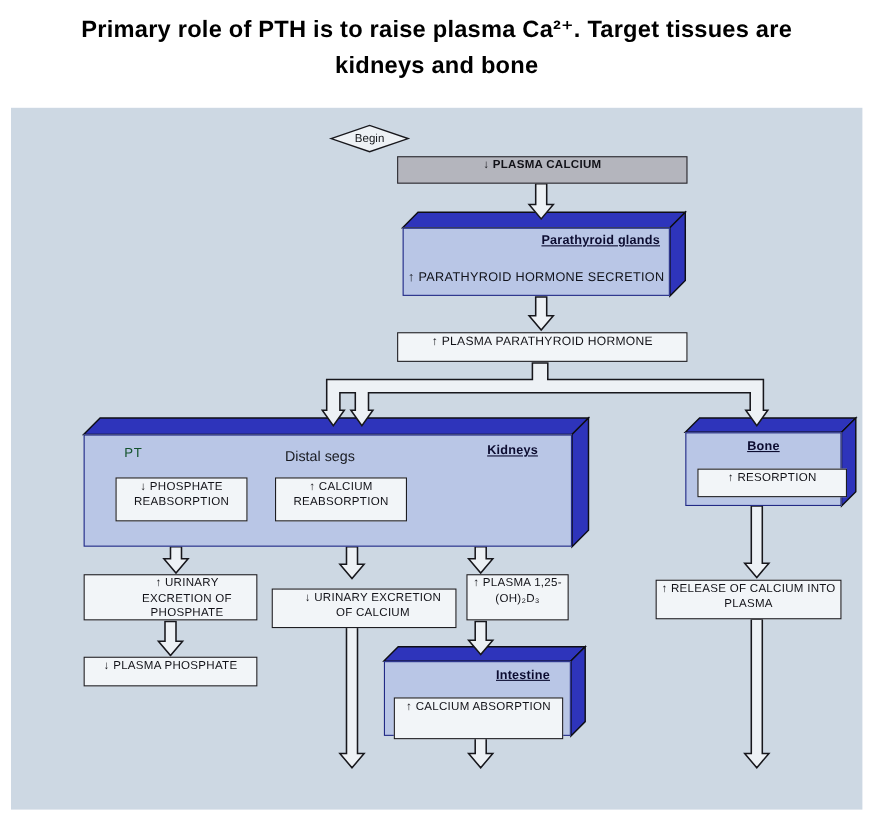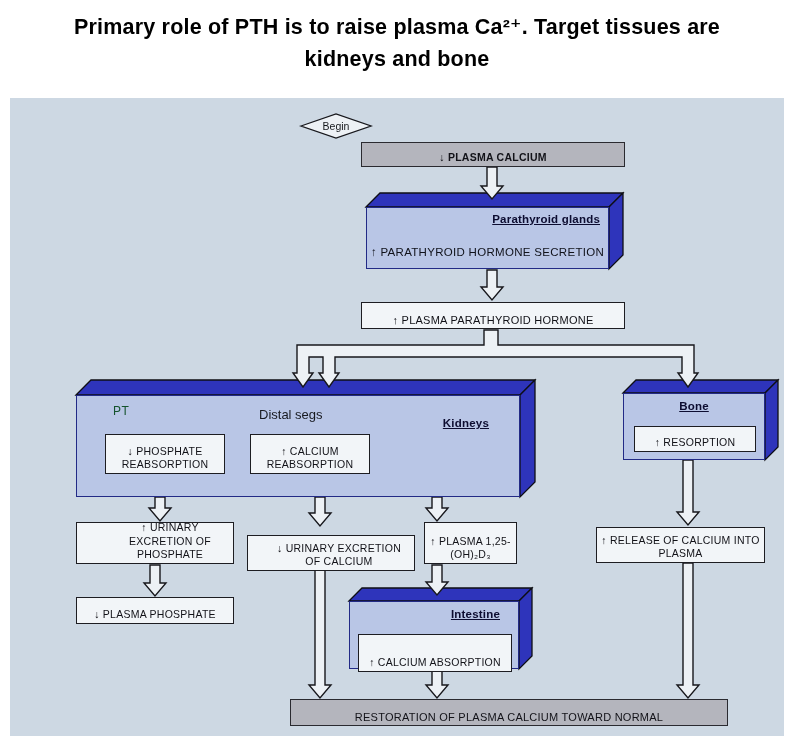--- a/index.html
+++ b/index.html
@@ -3,21 +3,21 @@
 <meta charset="utf-8">
 <style>
   * { margin:0; padding:0; box-sizing:border-box; }
   body { background:#ffffff; }
   .canvas { position:relative; width:794px; height:741px; background:#ffffff;
             font-family:"Liberation Sans","DejaVu Sans",sans-serif; overflow:hidden; }
   .title { position:absolute; top:11px; left:0; width:100%; text-align:center;
            font-weight:700; font-size:21.5px; line-height:1.5; color:#000; letter-spacing:.2px; }
   .panel { position:absolute; left:10px; top:98px; width:774px; height:638px; background:#cdd8e3; }
   .overlay { position:absolute; left:0; top:0; z-index:1; }
-  .fbox { position:absolute; z-index:2; display:flex; align-items:flex-end; justify-content:center;
+  .fbox { position:absolute; z-index:2; display:flex; align-items:flex-start; justify-content:center;
           text-align:center; background:#f2f5f8; border:1.5px solid #1d1d22;
           font-size:10.5px; line-height:1.3; letter-spacing:.25px; color:#121218; padding:1px 4px; }
   .gray { background:#b4b5bd; border-color:#2a2a30; }
   .bold { font-weight:700; }
   .face { position:absolute; z-index:2; background:#b9c6e6; border:1.5px solid #222a86; }
   .flabel { position:absolute; font-size:11.5px; font-weight:700; text-decoration:underline;
             color:#0c0c30; letter-spacing:.2px; white-space:nowrap; }
   .ftext  { position:absolute; width:100%; text-align:center; font-size:11.5px;
             letter-spacing:.3px; color:#10121a; }
   .begin  { position:absolute; z-index:2; text-align:center; font-size:10.5px; color:#16181c; }
@@ -78,32 +78,32 @@
     <span class="ftext" style="bottom:10px; left:0;">↑ PARATHYROID HORMONE SECRETION</span>
   </div>
 
   <div class="fbox" style="left:361px; top:302px; width:264px; height:27px; font-size:11px;">
     <span>↑ PLASMA PARATHYROID HORMONE</span>
   </div>
 
   <div class="face" style="left:76px; top:395px; width:444px; height:102px;">
     <span class="pt" style="left:36px; top:8px;">PT</span>
     <span class="distal" style="left:182px; top:11px;">Distal segs</span>
-    <span class="flabel" style="top:21px; right:30px;margin-left:16px;">Kidneys</span>
+    <span class="flabel" style="top:8px; right:30px;margin-left:16px;">Kidneys</span>
     <div class="fbox" style="left:28px; top:38px; width:120px; height:40px;">
       <span>↓ PHOSPHATE REABSORPTION</span>
     </div>
     <div class="fbox" style="left:173px; top:38px; width:120px; height:40px;">
       <span>↑ CALCIUM REABSORPTION</span>
     </div>
   </div>
 
   <div class="face" style="left:623px; top:393px; width:142px; height:67px;">
     <span class="flabel" style="top:6px; left:0; right:0; text-align:center;">Bone</span>
-    <div class="fbox" style="left:10px; top:32px; width:122px; height:26px;">
+    <div class="fbox" style="left:10px; top:32px; width:136px; height:26px;">
       <span>↑ RESORPTION</span>
     </div>
   </div>
 
   <div class="fbox" style="left:76px; top:522px; width:158px; height:42px;padding-left:34px;">
     <span>↑ URINARY EXCRETION OF PHOSPHATE</span>
   </div>
 
   <div class="fbox" style="left:247px; top:535px; width:168px; height:36px;padding-left:20px;">
     <span>↓ URINARY EXCRETION OF CALCIUM</span>
@@ -121,17 +121,14 @@
     <span>↓ PLASMA PHOSPHATE</span>
   </div>
 
   <div class="face" style="left:349px; top:601px; width:170px; height:68px;">
     <span class="flabel" style="top:6px; right:18px;">Intestine</span>
     <div class="fbox" style="left:8px; top:32px; width:154px; height:38px;">
       <span>↑ CALCIUM  ABSORPTION</span>
     </div>
   </div>
 
-  <div class="fbox gray" style="left:290px; top:699px; width:438px; height:27px; font-size:11px;">
-    <span>RESTORATION OF PLASMA CALCIUM TOWARD NORMAL</span>
-  </div>
 
 </div>
 
 </body></html>

